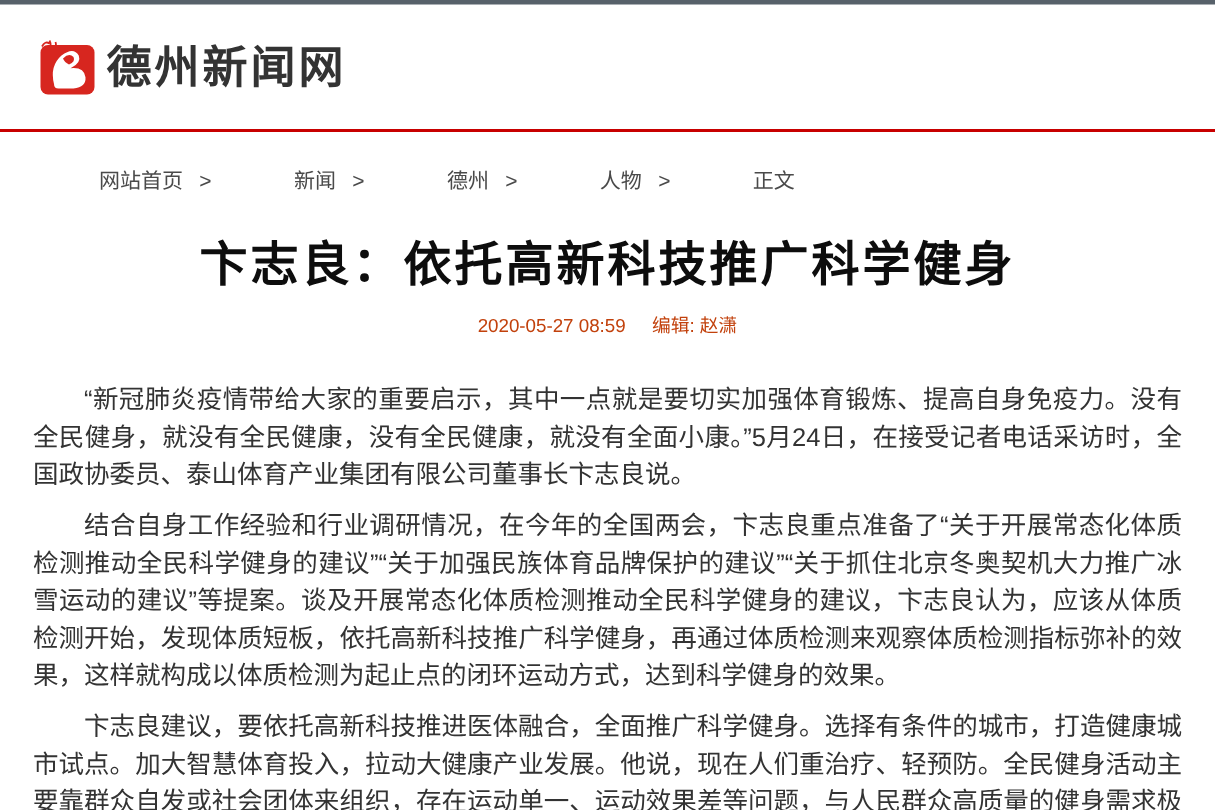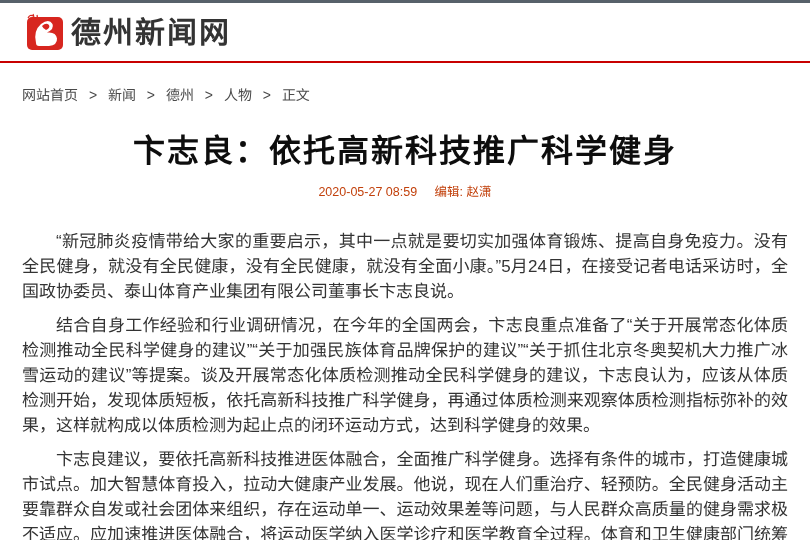--- a/index.html
+++ b/index.html
@@ -7,21 +7,21 @@
     width: 810px; height: 540px;
     background: #ffffff;
     font-family: "Liberation Sans", "DejaVu Sans", sans-serif;
     overflow: hidden;
   }
   .topbar {
     width: 100%; height: 3px;
     background: #57616a;
   }
   .site-header {
-    height: 60px;
+    height: 85px;
     border-bottom: 2px solid #c80000;
     display: flex;
     align-items: center;
     padding-left: 25px;
   }
   .logo {
     display: flex; align-items: center; gap: 6px;
     cursor: pointer;
   }
   .logo-icon { width: 40px; height: 40px; display: block; }
@@ -31,21 +31,21 @@
     color: #333333;
     letter-spacing: 2px;
     line-height: 1;
     padding-top: 2px;
   }
   .breadcrumb {
     margin: 21px 0 0 22px;
     font-size: 14px;
     color: #4a4a4a;
   }
-  .crumb-unit { display: inline; }
+  .crumb-unit { display: inline; margin-left: 44px; }
   .crumb-item { color: #4a4a4a; cursor: pointer; }
   .crumb-sep { color: #4a4a4a; margin: 0 7px; }
   .crumb-unit:last-child .crumb-sep { display: none; }
   .article-title {
     margin-top: 21px;
     text-align: center;
     font-size: 32px;
     font-weight: 700;
     color: #0d0d0d;
     letter-spacing: 2px;

